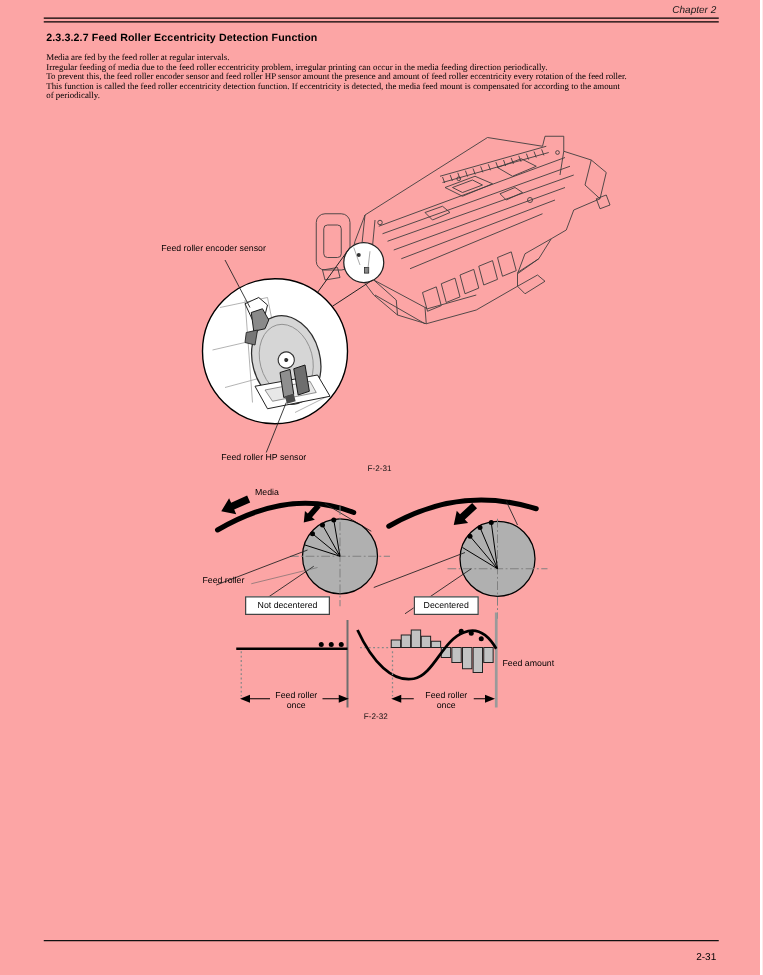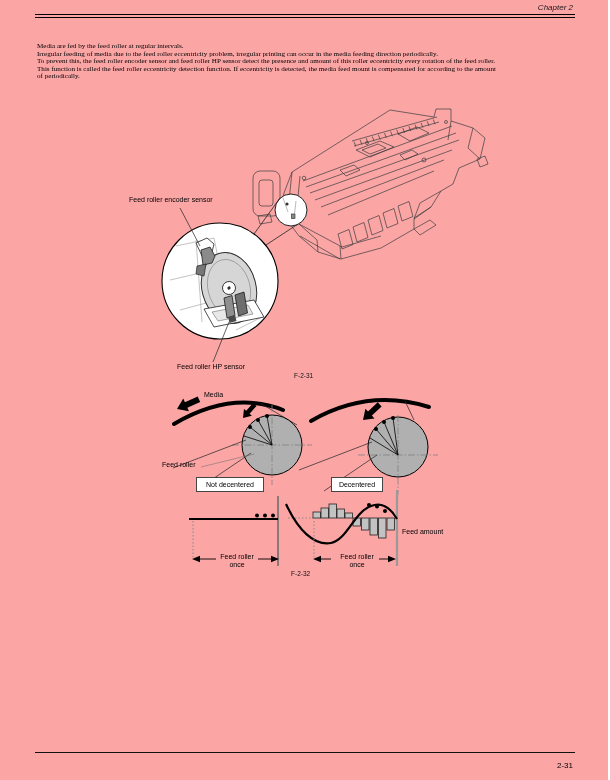--- a/index.html
+++ b/index.html
@@ -22,25 +22,26 @@
   .pageno{right:35px;top:761px;font-size:8px;padding-left:31px;}
   svg{position:absolute;left:0;top:0;}
 </style>
 </head>
 <body>
 
 <div class="page">
 
   <div class="abs chapter">Chapter 2</div>
   <div class="abs head-rule"></div>
+  <div class="abs title">2.3.3.2.7 Feed Roller Eccentricity Detection Function</div>
 
   <div class="abs para">
     <div>Media are fed by the feed roller at regular intervals.</div>
     <div>Irregular feeding of media due to the feed roller eccentricity problem, irregular printing can occur in the media feeding direction periodically.</div>
-    <div>To prevent this, the feed roller encoder sensor and feed roller HP sensor detect the presence and amount of this roller eccentricity every rotation of the feed roller.</div>
+    <div>To prevent this, the feed roller encoder sensor and feed roller HP sensor amount the presence and amount of feed roller eccentricity every rotation of the feed roller.</div>
     <div>This function is called the feed roller eccentricity detection function. If eccentricity is detected, the media feed mount is compensated for according to the amount</div>
     <div>of periodically.</div>
   </div>
 
   <svg width="610" height="780" viewBox="0 0 610 780">
 
     <g stroke="#3c3c3c" stroke-width="0.7" fill="none">
       <path d="M292,172 L390,110 L434,117 L436,109 L451,109 L451,121 L473,128 L485,138 L480,159 L459,168 L453,184 L441,191 L431,207 L414,219 L414,229 L381,248 L341,259 L318,252 L299,236 L287,220 L281,205 L284,193 Z"></path>
       <path d="M303,181 L452,126 M306,187 L456,133 M310,193 L459,140 M315,200 L452,150 M321,207 L444,160 M328,215 L434,171"></path>
       <path d="M292,172 L288,210 M300,176 L296,218 M473,128 L468,148 L480,159 M451,121 L448,140"></path>

